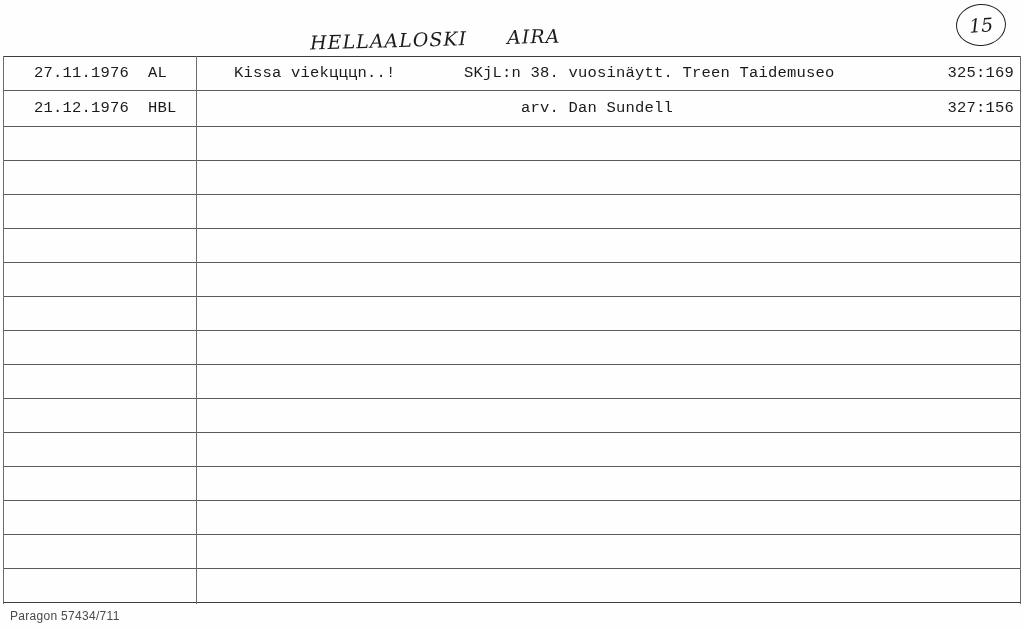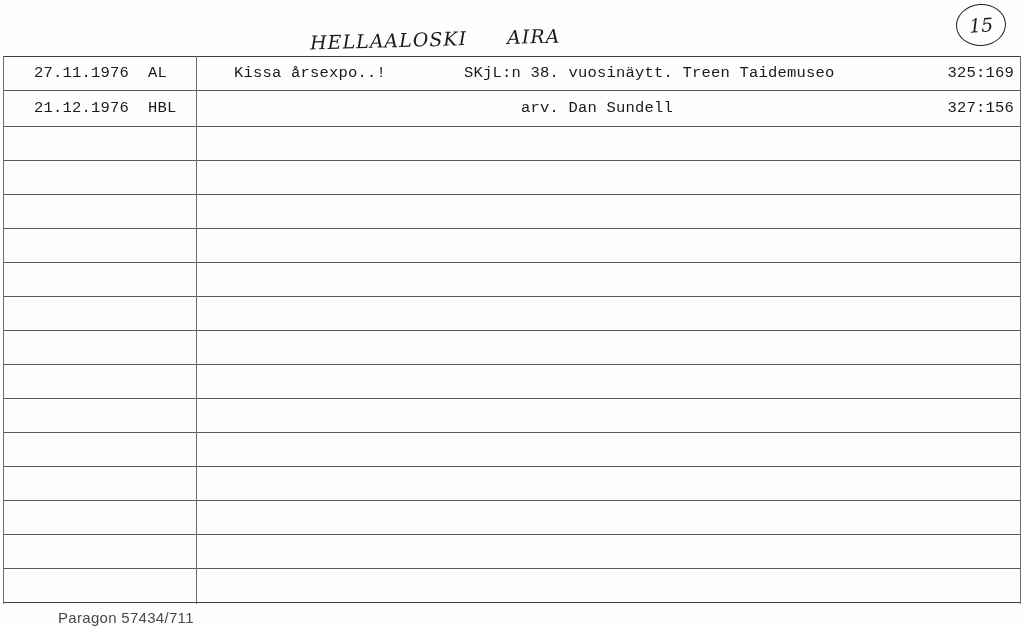--- a/index.html
+++ b/index.html
@@ -112,24 +112,23 @@
 
   .row.r2 .c-title { left: 218px; }
   .row.r2 .c-note  { left: 505px; }
 
   
   .footer-imprint {
     position: absolute;
     left: 10px;
     top: 609px;
     font-family: "Liberation Sans", sans-serif;
-    font-size: 15px;
+    font-size: 12px;
     color: #4a4a4a;
     letter-spacing: 0.3px;
-    margin-left: 48px;
   }
 </style>
 </head>
 <body>
 
 <div class="card">
 
   <div class="handwritten-name">
     <span>HELLAALOSKI</span><span class="given">AIRA</span>
   </div>
@@ -157,21 +156,21 @@
     <div class="rule" style="top:568px;"></div>
     <div class="rule thick" style="top:602px;"></div>
     <div class="vline left-margin"></div>
     <div class="vline col1"></div>
     <div class="vline right-edge"></div>
   </div>
 
   <div class="row r1" style="top:58px;">
     <span class="cell c-date">27.11.1976</span>
     <span class="cell c-src">AL</span>
-    <span class="cell c-title">Kissa årsexpo..!</span>
+    <span class="cell c-title">Kissa viekцццn..!</span>
     <span class="cell c-note">SKjL:n 38. vuosinäytt. Treen Taidemuseo</span>
     <span class="cell c-ref">325:169</span>
   </div>
 
   <div class="row r2" style="top:93px;">
     <span class="cell c-date">21.12.1976</span>
     <span class="cell c-src">HBL</span>
     <span class="cell c-note">arv. Dan Sundell</span>
     <span class="cell c-ref">327:156</span>
   </div>

